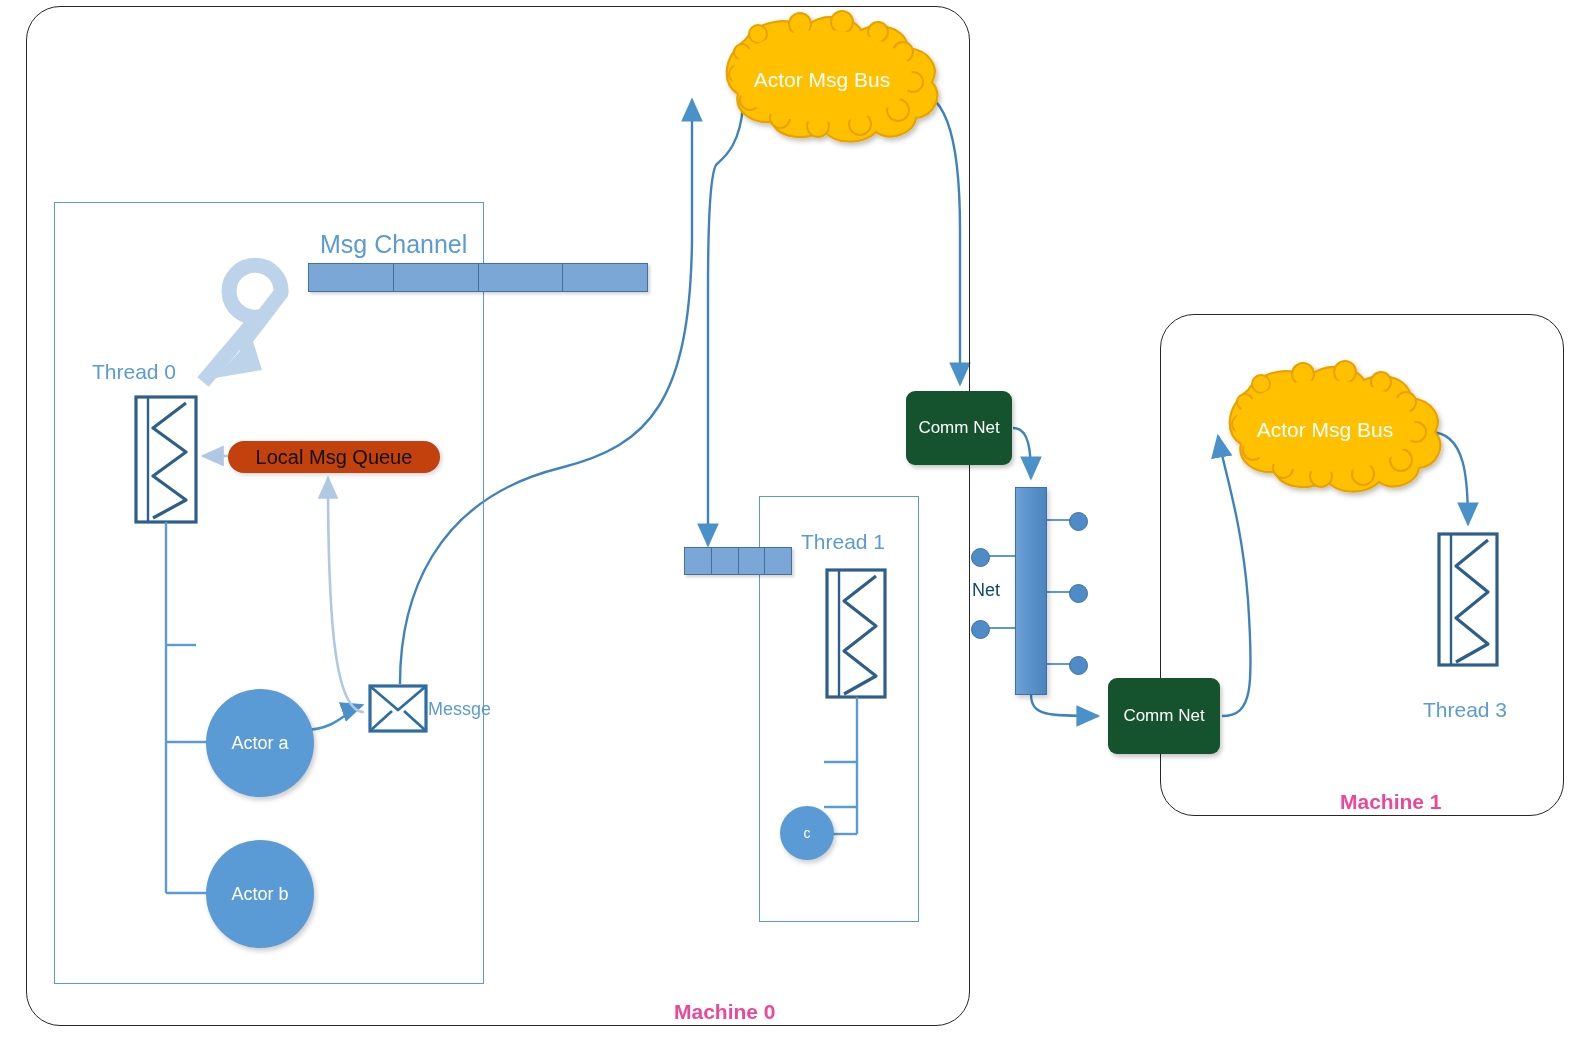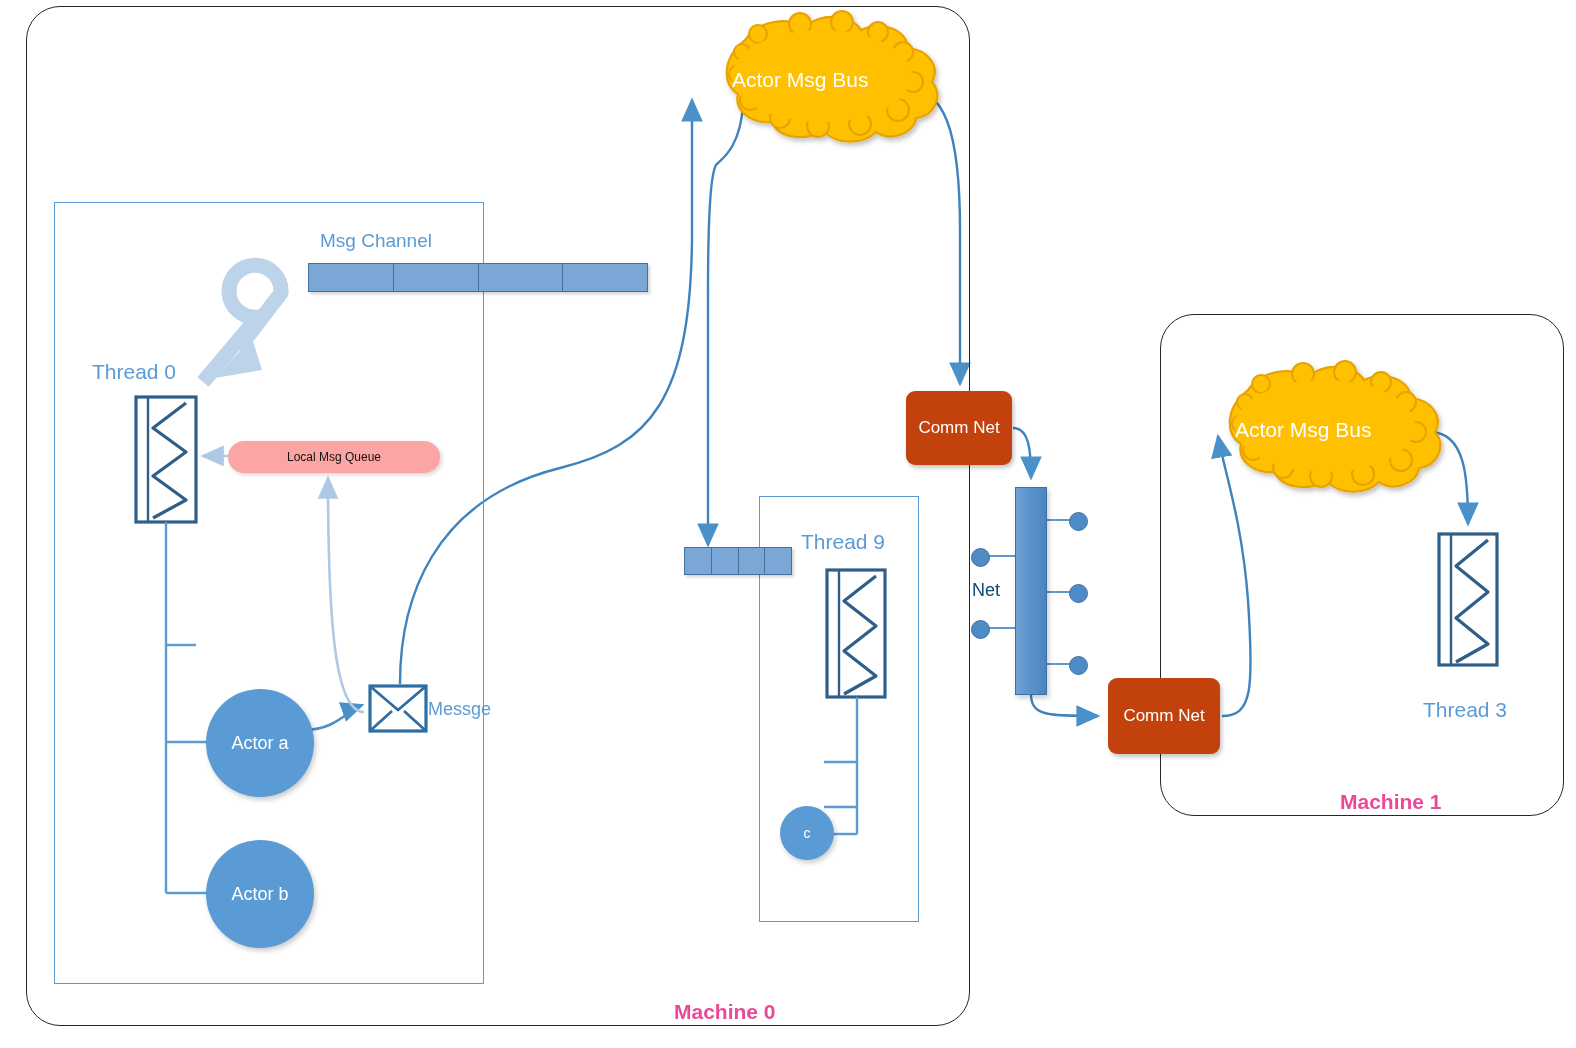--- a/index.html
+++ b/index.html
@@ -9,45 +9,45 @@
   .lbl{position:absolute;white-space:nowrap;}
   .lbl-blue{color:#5B9BD5;}
   .lbl-dark{color:#0c4a6e;}
 
   
   .machine{position:absolute;border:1.6px solid #262626;border-radius:34px;background:transparent;}
   .machine-label{position:absolute;font-size:21px;color:#ec4899;font-weight:bold;}
 
   
   .panel{position:absolute;border:1.3px solid #5B9BD5;background:transparent;}
-  .cloud-text{position:absolute;color:#fff;font-size:21px;white-space:nowrap;text-align:left;}
-
-  
-  .commnet{position:absolute;background:#c2410c;border-radius:9px;
+  .cloud-text{position:absolute;color:#fff;font-size:21px;white-space:nowrap;text-align:center;}
+
+  
+  .commnet{position:absolute;background:#14532d;border-radius:9px;
            box-shadow:2px 3px 4px rgba(0,0,0,.22);
            display:flex;align-items:center;justify-content:center;
            color:#fff;font-size:17px;}
 
   
   .actor{position:absolute;border-radius:50%;background:#5B9BD5;
          box-shadow:2px 3px 5px rgba(0,0,0,.20);
          display:flex;align-items:center;justify-content:center;
          color:#fff;}
 
   
   .segbar{position:absolute;display:flex;border:1.4px solid #41719C;box-sizing:border-box;
           box-shadow:2px 2px 3px rgba(0,0,0,.18);}
   .segbar > div{flex:1 1 0;background:#7BA7D7;border-right:1.4px solid #41719C;box-sizing:border-box;}
   .segbar > div:last-child{border-right:none;}
 
   
-  .pill{position:absolute;background:#fca5a5;border-radius:18px;
+  .pill{position:absolute;background:#c2410c;border-radius:18px;
         box-shadow:2px 2px 4px rgba(0,0,0,.16);
         display:flex;align-items:center;justify-content:center;
-        color:#111;font-size:12px;}
+        color:#111;font-size:20px;}
 
   
   .netbar{position:absolute;border:1px solid #3E6FA5;box-sizing:border-box;
           background:linear-gradient(90deg,#6FA2D6 0%,#5B93CD 45%,#4C84BE 100%);
           box-shadow:2px 3px 5px rgba(0,0,0,.20);}
   .netdot{position:absolute;width:17px;height:17px;border-radius:50%;
           background:#4E8CC8;border:1px solid #3E6FA5;}
 </style>
 </head>
 <body>
@@ -193,41 +193,41 @@
 
   <div class="machine" style="left:26px;top:6px;width:942px;height:1018px;"></div>
   <div class="machine-label" style="left:674px;top:1000px;">Machine 0</div>
 
   <div class="machine" style="left:1160px;top:314px;width:402px;height:500px;"></div>
   <div class="machine-label" style="left:1340px;top:790px;">Machine 1</div>
 
   <div class="panel" style="left:54px;top:202px;width:428px;height:780px;"></div>
   <div class="lbl lbl-blue" style="left:86px;top:360px;font-size:21px;margin-left:6px;">Thread 0</div>
 
-  <div class="lbl lbl-blue" style="left:320px;top:230px;font-size:19px;">Msg Channel</div>
+  <div class="lbl lbl-blue" style="left:320px;top:230px;font-size:25px;">Msg Channel</div>
   <div class="segbar" style="left:308px;top:263px;width:340px;height:29px;">
     <div></div>
     <div></div>
     <div></div>
     <div></div>
   </div>
 
   <div class="pill" style="left:228px;top:441px;width:212px;height:32px;">Local Msg Queue</div>
 
   <div class="lbl lbl-blue" style="left:428px;top:699px;font-size:18px;">Messge</div>
 
   <div class="actor" style="left:206px;top:689px;width:108px;height:108px;font-size:18px;">
     <span>Actor a</span>
   </div>
   <div class="actor" style="left:206px;top:840px;width:108px;height:108px;font-size:18px;">
     <span>Actor b</span>
   </div>
 
   <div class="panel" style="left:759px;top:496px;width:158px;height:424px;"></div>
-  <div class="lbl lbl-blue" style="left:801px;top:530px;font-size:21px;">Thread 9</div>
+  <div class="lbl lbl-blue" style="left:801px;top:530px;font-size:21px;">Thread 1</div>
 
   <div class="segbar" style="left:684px;top:547px;width:108px;height:28px;">
     <div></div>
     <div></div>
     <div></div>
     <div></div>
   </div>
 
   <div class="actor" style="left:780px;top:806px;width:54px;height:54px;font-size:14px;">
     <span>c</span>

